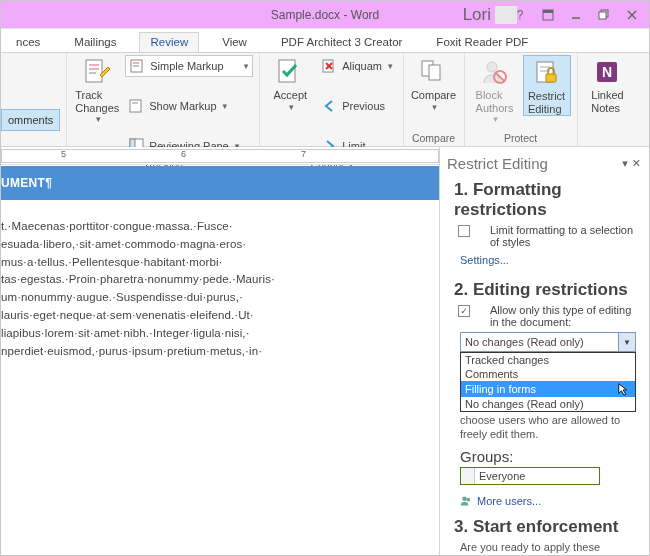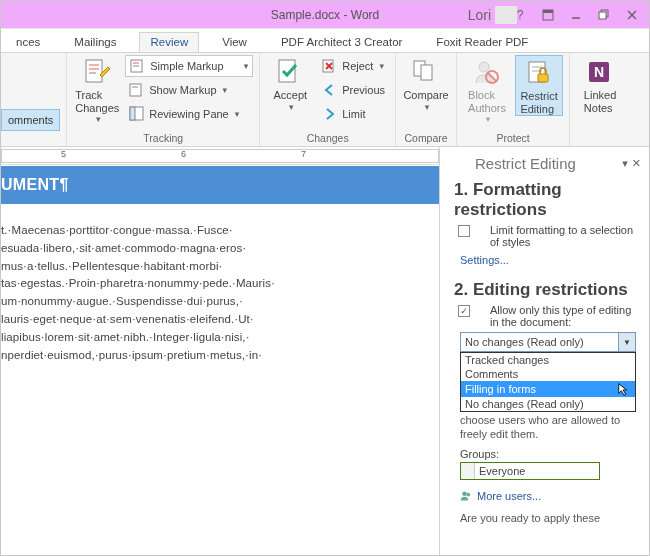--- a/index.html
+++ b/index.html
@@ -5,56 +5,56 @@
   * { box-sizing: border-box; margin: 0; padding: 0; font-family: "Segoe UI", Tahoma, sans-serif; }
   body { width: 650px; height: 556px; background: #fff; overflow: hidden; border: 1px solid #c8c8c8; position: relative; }
 
   
   .titlebar { height: 28px; background: #f0abfc; display: flex; align-items: center; justify-content: center; position: relative; border-bottom: 1px solid #e5e5e5;}
   .titlebar .title { font-size: 12px; color: #555; }
   .titlebar .rbox { position: absolute; right: 4px; top: 0; display: flex; align-items: center; height: 28px; gap: 2px;}
   .tbbtn { width: 26px; height: 22px; display: flex; align-items:center; justify-content:center; color:#666; font-size:12px;}
   .tbbtn svg { width:12px; height:12px; }
   .userbox { width:22px; height:18px; background:#e8e8e8; margin-left:4px;}
-  .username { font-size:14px; color:#666; margin-left:6px;}
+  .username { font-size:17px; color:#666; margin-left:6px;}
 
   
   .tabs { height: 24px; display:flex; align-items:flex-end; padding-left:4px; gap:12px; border-bottom:1px solid #d4d4d4; background:#fff;}
   .tab { padding: 3px 10px 4px 10px; font-size: 11.5px; color:#444; border:1px solid transparent; border-bottom:none; cursor:default;}
   .tab.active { background:#f5f5f5; border-color:#d4d4d4; color:#2b579a;}
   
   
   .ribbon { height: 94px; background:#f5f5f5; border-bottom:1px solid #d4d4d4; display:flex; }
   .grp { border-right:1px solid #e0e0e0; padding:2px 6px 0 6px; display:flex; flex-direction:column; justify-content:space-between;}
   .grp .body { display:flex; align-items:flex-start; gap:4px; flex:1;}
   .grp .glabel { text-align:center; font-size:10.5px; color:#666; padding:1px 0 2px 0; position:relative;}
   .bigbtn { display:flex; flex-direction:column; align-items:center; width:48px; padding-top:2px; font-size:11px; color:#444; line-height:1.15;}
   .bigbtn .ic { width:30px; height:30px; display:flex; align-items:center; justify-content:center; margin-bottom:2px;}
   .bigbtn.sel { background:#cde6f7; border:1px solid #92c0e0;}
-  .stack { display:flex; flex-direction:column; gap:2px;}
+  .stack { display:flex; flex-direction:column; gap:18px;}
   .stackrow { display:flex; align-items:center; gap:4px; font-size:11px; color:#444; height:22px; padding:0 4px;}
   .stackrow .ic { width:16px; height:16px; display:flex; align-items:center; justify-content:center;}
   .dd { font-size:9px; color:#666; margin-left:2px;}
   .comm-high { background:#cde6f7; border:1px solid #92c0e0; padding:3px 6px; font-size:11px; color:#333; height:22px; display:flex; align-items:center;}
 
   
   .ruler { height:18px; background:#fff; border-bottom:1px solid #e0e0e0; position:relative; overflow:hidden;}
   .ruler .track { position:absolute; left:0; top:2px; height:14px; right:210px; background:#fff; border:1px solid #ccc;}
   .ruler .num { position:absolute; top:2px; font-size:9px; color:#666;}
   
   
   .content { position:absolute; top:165px; left:0; right:210px; bottom:0; overflow:hidden; background:#fff;}
   .page { background:#fff; padding:0; }
-  .dochead { background:#4c8fd4; color:#fff; font-size:16px; font-weight:bold; letter-spacing:0.3px; padding:10px 0 10px 0; border-bottom:18px solid #fff;}
+  .dochead { background:#4c8fd4; color:#fff; font-size:12px; font-weight:bold; letter-spacing:0.3px; padding:10px 0 10px 0; border-bottom:18px solid #fff;}
   .bodytext { font-size:11.5px; color:#444; line-height:1.55; letter-spacing:0.1px; padding-right:8px;}
   .bodytext p { margin-bottom:14px;}
 
   
   .pane { position:absolute; top:146px; right:0; width:210px; bottom:0; border-left:1px solid #d4d4d4; background:#fff; display:flex; flex-direction:column;}
-  .pane-hd { padding:8px 8px 6px 7px; display:flex; align-items:center; justify-content:space-between;margin-left:28px;}
+  .pane-hd { padding:8px 8px 6px 7px; display:flex; align-items:center; justify-content:space-between;}
   .pane-hd .t { font-size:15px; color:#777;}
   .pane-hd .ctl { display:flex; gap:4px; color:#666; font-size:11px;}
   .pane-body { padding:2px 12px 8px 14px; font-size:11px; color:#444; overflow:hidden;}
   .sect { margin-bottom:8px;}
   .sect-h { font-weight:bold; font-size:17px; margin-bottom:4px;}
   .chk { display:flex; align-items:flex-start; gap:20px; margin:2px 0 4px 4px;}
   .chk .box { width:12px; height:12px; border:1px solid #888; flex:none; margin-top:1px; display:flex; align-items:center; justify-content:center; font-size:9px; color:#2b579a;}
   .lnk { color:#2b579a; font-size:11px; margin:2px 0 6px 6px; display:inline-block;}
   .combo { border:1px solid #7a99b8; width:176px; height:20px; display:flex; align-items:center; justify-content:space-between; padding:0 0 0 4px; font-size:11px; margin:4px 0 0 6px;}
   .combo .ar { width:17px; height:18px; background:#dbe6f4; border-left:1px solid #7a99b8; display:flex; align-items:center; justify-content:center; font-size:8px;}
@@ -194,21 +194,21 @@
       </div>
       <div class="stack">
         <div class="stackrow">
             <span class="ic">
               <svg viewBox="0 0 16 16">
                 <rect x="1" y="2" width="10" height="12" fill="#fff" stroke="#888"></rect>
                 <line x1="4" y1="5" x2="10" y2="11" stroke="#d33" stroke-width="2"></line>
                 <line x1="10" y1="5" x2="4" y2="11" stroke="#d33" stroke-width="2"></line>
               </svg>
             </span>
-            <span>Reject</span>
+            <span>Aliquam</span>
             <span class="dd">▾</span>
           </div>
         <div class="stackrow">
             <span class="ic">
               <svg viewBox="0 0 16 16">
                 <path d="M10 3 L4 8 L10 13" fill="none" stroke="#39c" stroke-width="2"></path>
               </svg>
             </span>
             <span>Previous</span>
           </div>
@@ -336,32 +336,33 @@
         <div class="it">Comments</div>
         <div class="it sel">
             <span>Filling in forms</span>
           <svg width="14" height="14" viewBox="0 0 16 16">
               <path d="M2 2 L2 13 L5 10 L8 15 L10 14 L7 9 L11 9 Z" fill="#fff" stroke="#000"></path>
             </svg>
         </div>
         <div class="it">No changes (Read only)</div>
       </div>
       <div class="note">choose users who are allowed to freely edit them.</div>
-      <div style="font-size:11px; margin:2px 6px;">Groups:</div>
+      <div style="font-size:15px; margin:2px 6px;">Groups:</div>
       <div class="grpbox">
         <div class="cb"></div>
         <div class="gt">Everyone</div>
       </div>
       <div class="morelnk">
         <svg width="12" height="12" viewBox="0 0 16 16">
             <circle cx="6" cy="5" r="3" fill="#6a9"></circle>
             <circle cx="11" cy="6" r="2.5" fill="#6a9"></circle>
             <path d="M1 14 Q1 9 6 9 Q11 9 11 14" fill="#6a9"></path>
           </svg>
         <span>More users...</span>
       </div>
     </div>
 
     <div class="sect">
+      <div class="sect-h">3. Start enforcement</div>
       <div class="note" style="margin-top:0;">Are you ready to apply these</div>
     </div>
   </div>
 </div>
 
 </body></html>

